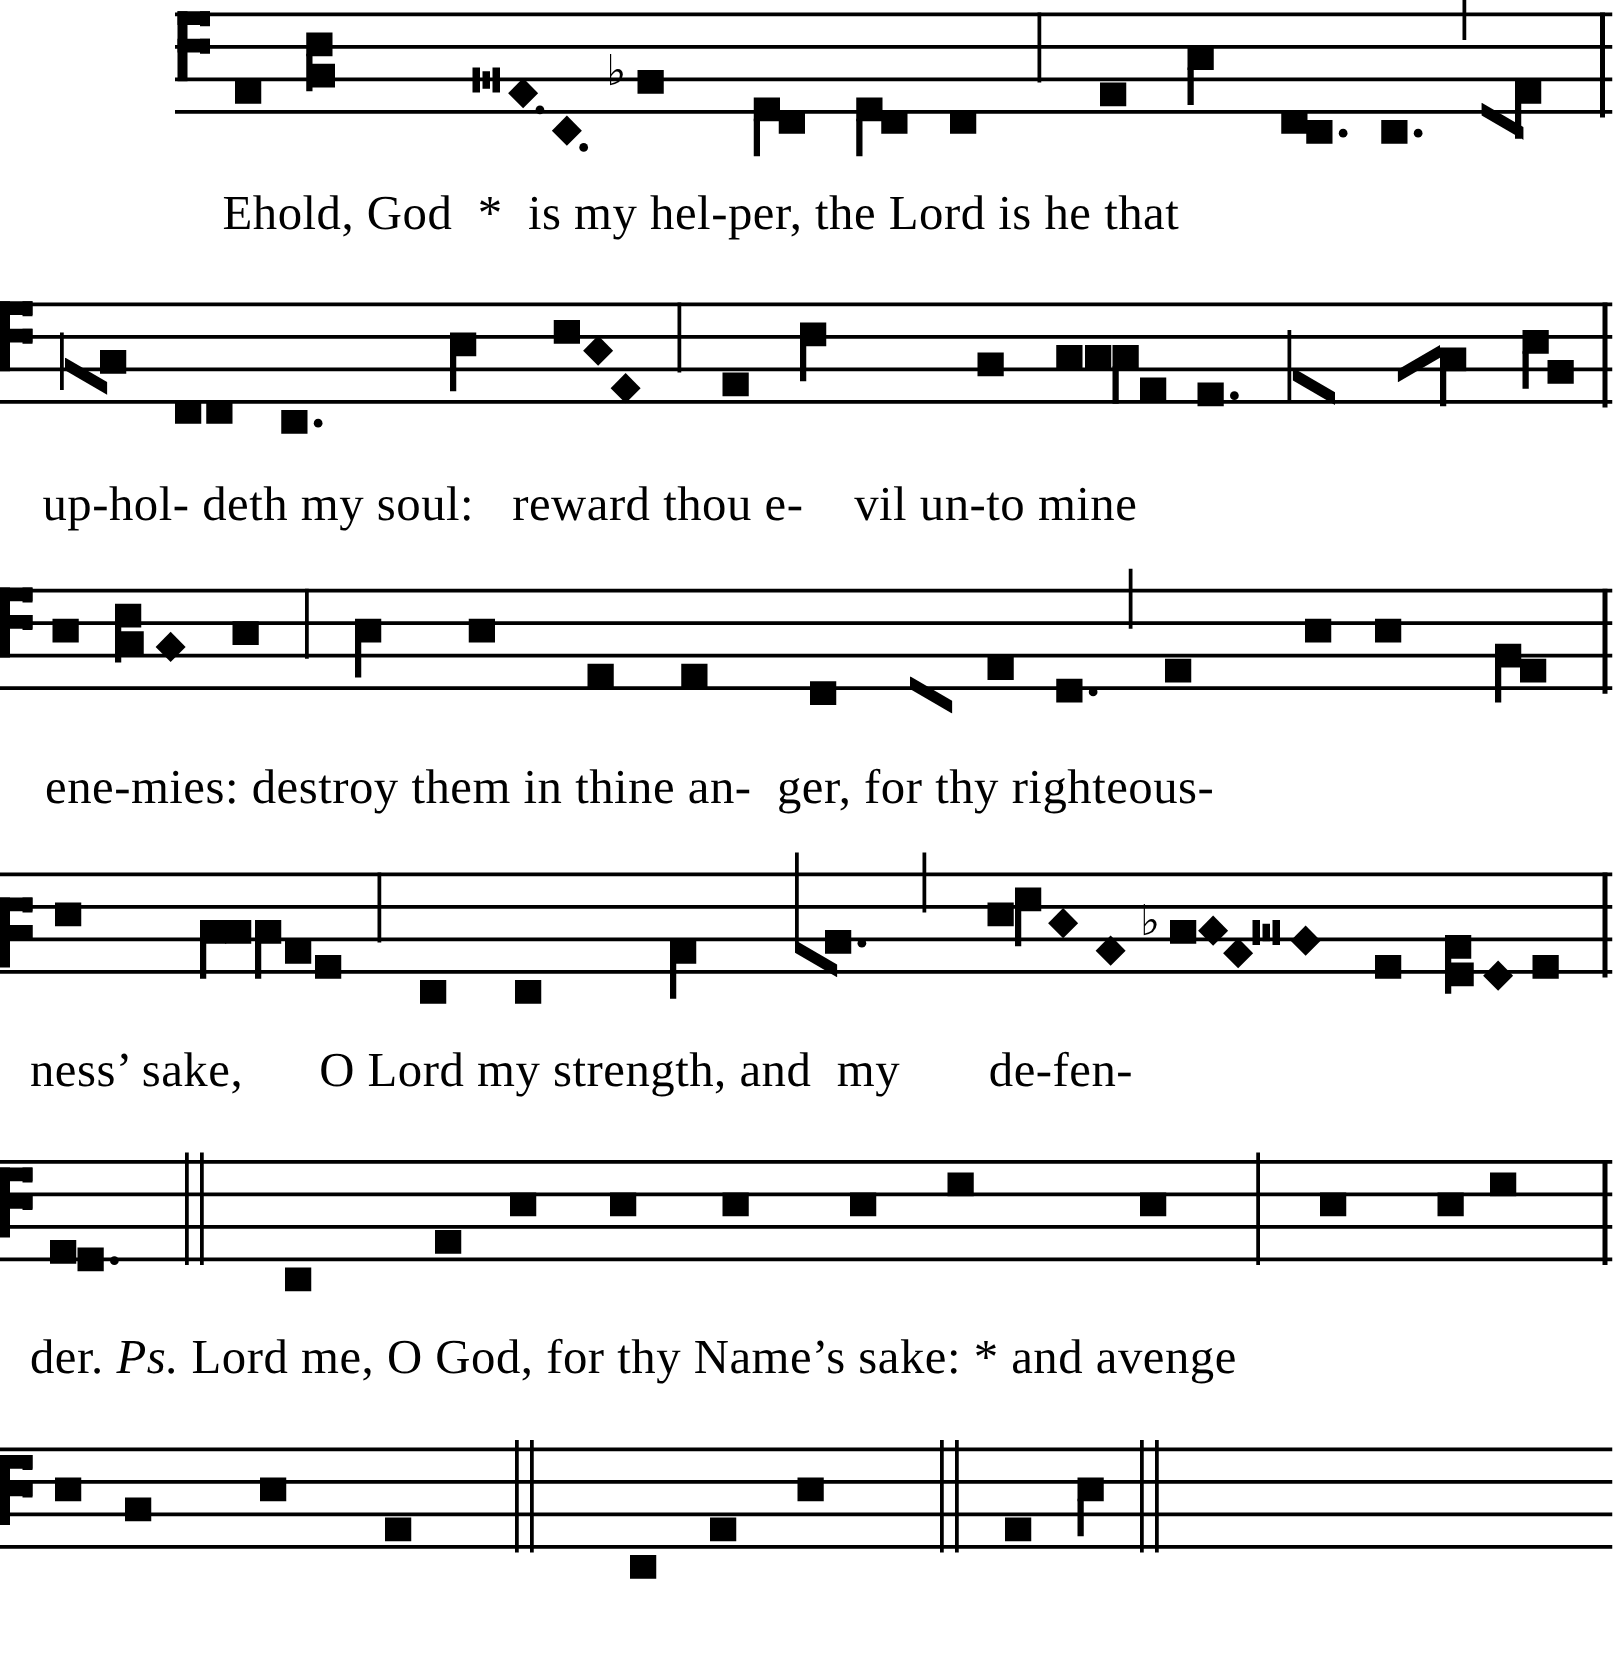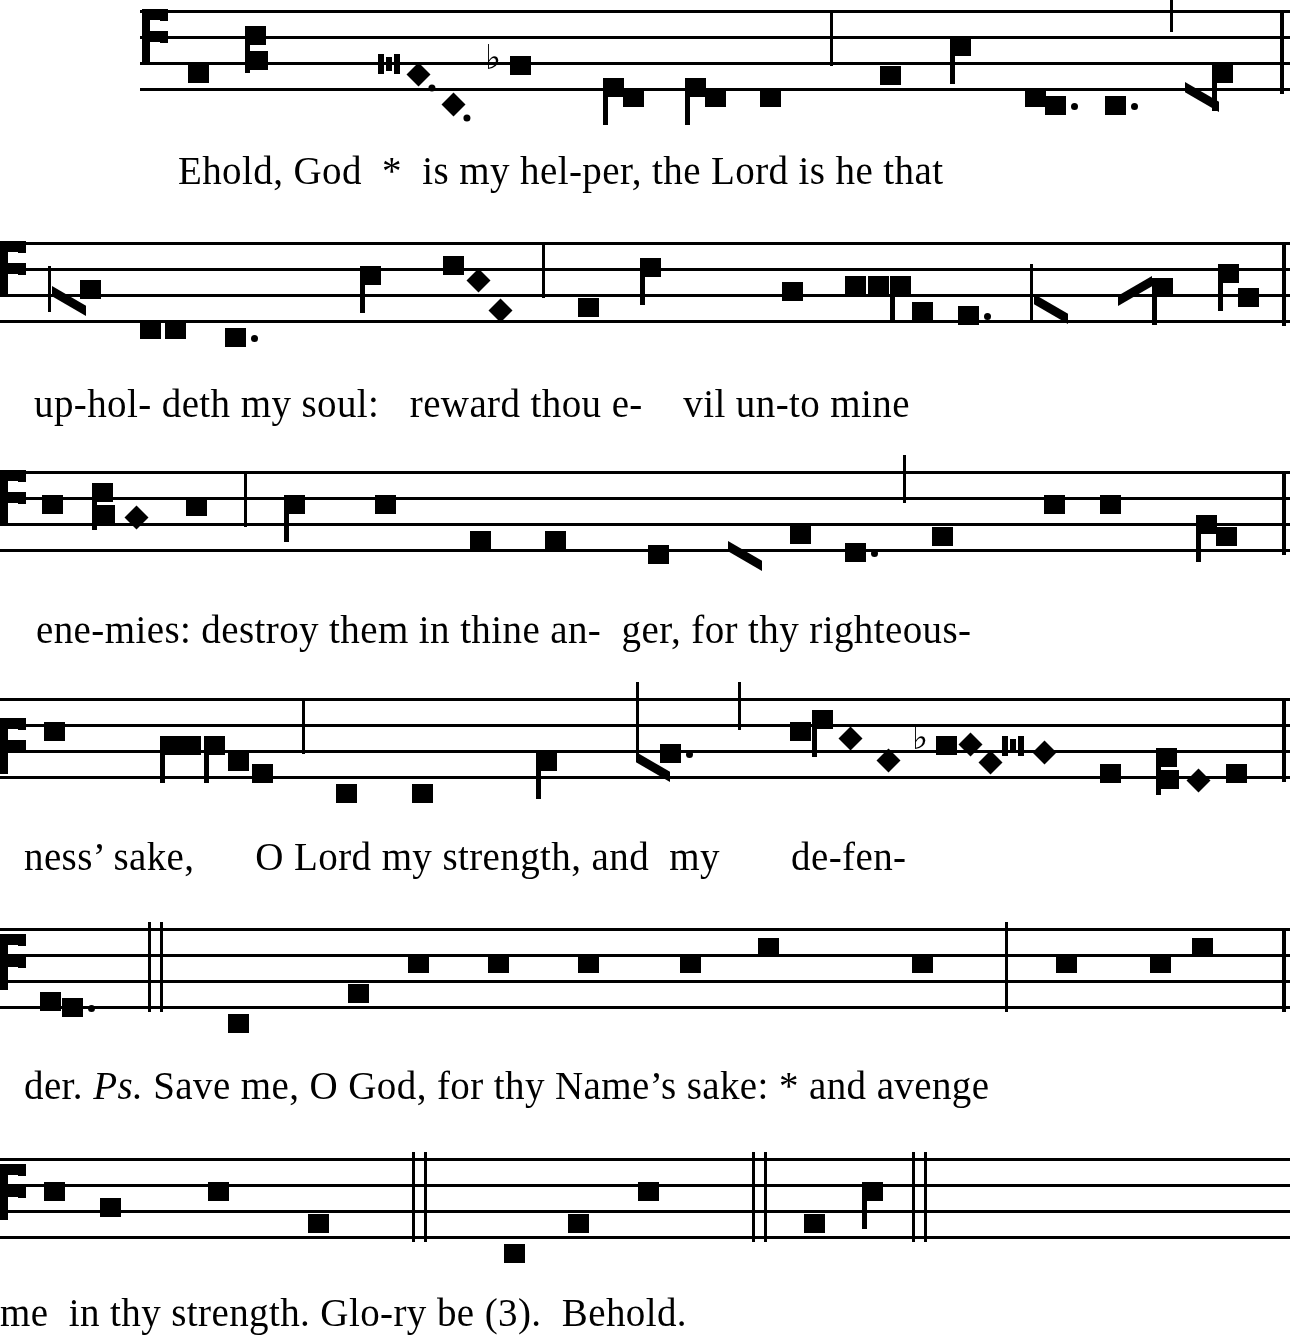--- a/index.html
+++ b/index.html
@@ -418,21 +418,21 @@
       <div class="note" style="left:912px; top:32px;"></div>
 
       <div class="barline full" style="left:1005px;"></div>
 
       <div class="note" style="left:1056px; top:32px;"></div>
       <div class="note" style="left:1150px; top:32px;"></div>
       <div class="note" style="left:1192px; top:16px;"></div>
       <div class="barline end" style="left:1282px;"></div>
     </div>
   </div>
-  <div class="lyrics" style="top:1063px; padding-left:24px;"><span>der. </span><span class="it">Ps.</span><span> Save me, O God, for thy Name’s sake: * and avenge</span></div>
+  <div class="lyrics" style="top:1063px; padding-left:24px;"><span>der. </span><span class="it">Ps.</span><span> Lord me, O God, for thy Name’s sake: * and avenge</span></div>
 
   <div class="system" style="top:1152px;">
     <div class="staff" style="left:0px; width:1290px;">
       <div class="line l0"></div>
       <div class="line l1"></div>
       <div class="line l2"></div>
       <div class="line l3"></div>
 
       <div class="clef" style="left:0px; top:12px;">
         <span class="bar stem"></span>
@@ -457,15 +457,14 @@
       <div class="barline full" style="left:752px;"></div>
       <div class="barline full" style="left:764px;"></div>
 
       <div class="note" style="left:804px; top:62px;"></div>
       <div class="note stem-down" style="left:862px; top:30px;"></div>
 
       <div class="barline full" style="left:912px;"></div>
       <div class="barline full" style="left:924px;"></div>
     </div>
   </div>
-  <div class="lyrics" style="top:1290px; padding-left:0px;">me  in thy strength. Glo-ry be (3).  Behold.</div>
 
 </div>
 
 </body></html>

